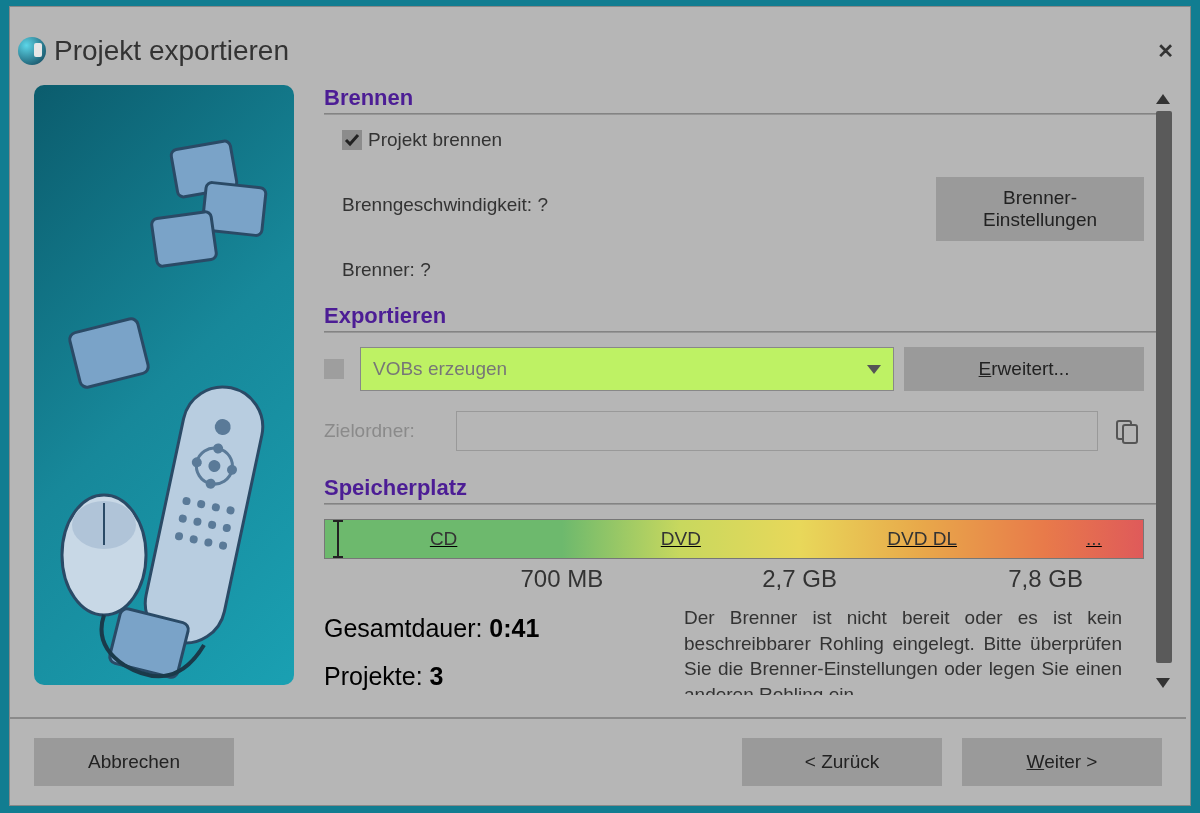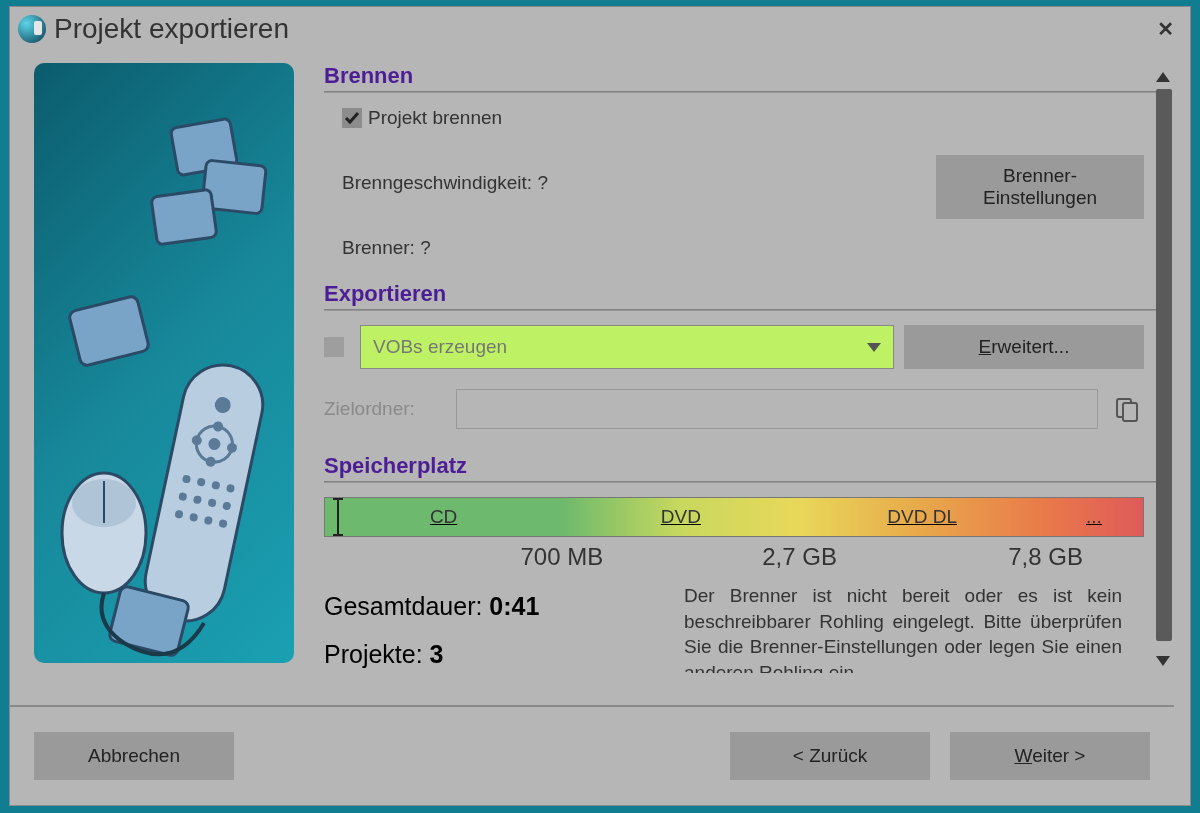--- a/index.html
+++ b/index.html
@@ -1,18 +1,18 @@
 <!DOCTYPE html>
 <html><head>
 <meta charset="utf-8">
 <style>
 * { box-sizing: border-box; margin: 0; padding: 0; font-family: "Segoe UI", Tahoma, sans-serif; }
 body { background: #117d91; width: 1200px; height: 813px; overflow: hidden; }
 .window { position: absolute; left: 9px; top: 6px; width: 1182px; height: 800px; background: #b6b6b6; border: 1px solid #888; }
-.titlebar { display: flex; align-items: center; padding: 6px 10px 4px 8px; }
+.titlebar { display: flex; align-items: center; padding: 6px 10px 4px 8px; margin-top: 22px; }
 .titlebar .logo { width: 28px; height: 28px; border-radius: 50%; background: radial-gradient(circle at 30% 30%, #5cd6e8, #0a3a50); margin-right: 8px; position: relative; }
 .titlebar .logo::after { content:""; position:absolute; right:4px; top:6px; width:8px; height:14px; background:#e6e6e6; border-radius:2px; }
 .titlebar h1 { font-size: 28px; font-weight: 400; color: #333; }
 .close-x { margin-left: auto; font-size: 20px; color: #333; cursor: pointer; font-weight: bold; padding: 2px 6px; }
 .body { display: flex; padding: 14px 18px 0 24px; height: 670px; }
 .sidebar-img { width: 260px; height: 600px; border-radius: 10px; background: linear-gradient(135deg,#0b5c6d 0%, #17889a 50%, #1aa0b2 100%); position: relative; overflow: hidden; flex-shrink:0; }
 .sidebar-img svg { position:absolute; inset:0; }
 .main { flex: 1; padding-left: 30px; position: relative; height: 610px; overflow: hidden; }
 .section-title { font-size: 22px; font-weight: 700; color: #4c1d95; margin-bottom: 2px; }
 .section-rule { height: 2px; background: linear-gradient(#7a7a7a,#a0a0a0); margin-bottom: 14px; }
@@ -41,21 +41,21 @@
 .storage-marker::before{top:0;} .storage-marker::after{bottom:0;}
 .tick-labels { display:flex; font-size:24px; color:#333; margin-top:6px; width: calc(100% - 28px); position:relative; height:26px; }
 .tick-labels span { position:absolute; transform:translateX(-50%); }
 .stats-block { display:flex; margin-top:14px; gap:30px; }
 .stats-left { width: 330px; font-size:25px; color:#000000; line-height:1.9; }
 .stats-left b { font-weight:700; }
 .warn-text { flex:1; font-size:19px; color:#333; line-height:1.35; padding-right:50px; text-align:justify; }
 .scroll-up,.scroll-down { position:absolute; right: -2px; width:22px; height:20px; display:flex; align-items:center; justify-content:center; cursor:pointer; }
 .scroll-up { top: 4px; } .scroll-down { bottom: 2px; }
 .scroll-thumb { position:absolute; right: 0px; top: 26px; width:16px; height: 552px; background:#5a5a5a; border-radius:2px; cursor:pointer; }
-.footer { position:absolute; left:0; right:16px; bottom:0; height:100px; border-top:2px solid #8a8a8a; display:flex; align-items:center; padding: 0 24px; }
+.footer { position:absolute; left:0; right:4px; bottom:0; height:88px; border-top:2px solid #8a8a8a; display:flex; align-items:center; padding: 0 24px; }
 .footer .btn { width: 200px; height:48px; }
 .footer .spacer { flex:1; }
 .footer .gap { width: 20px; }
 .underline-char { text-decoration: underline; }
 </style>
 </head>
 <body>
 
 <div class="window">
 

